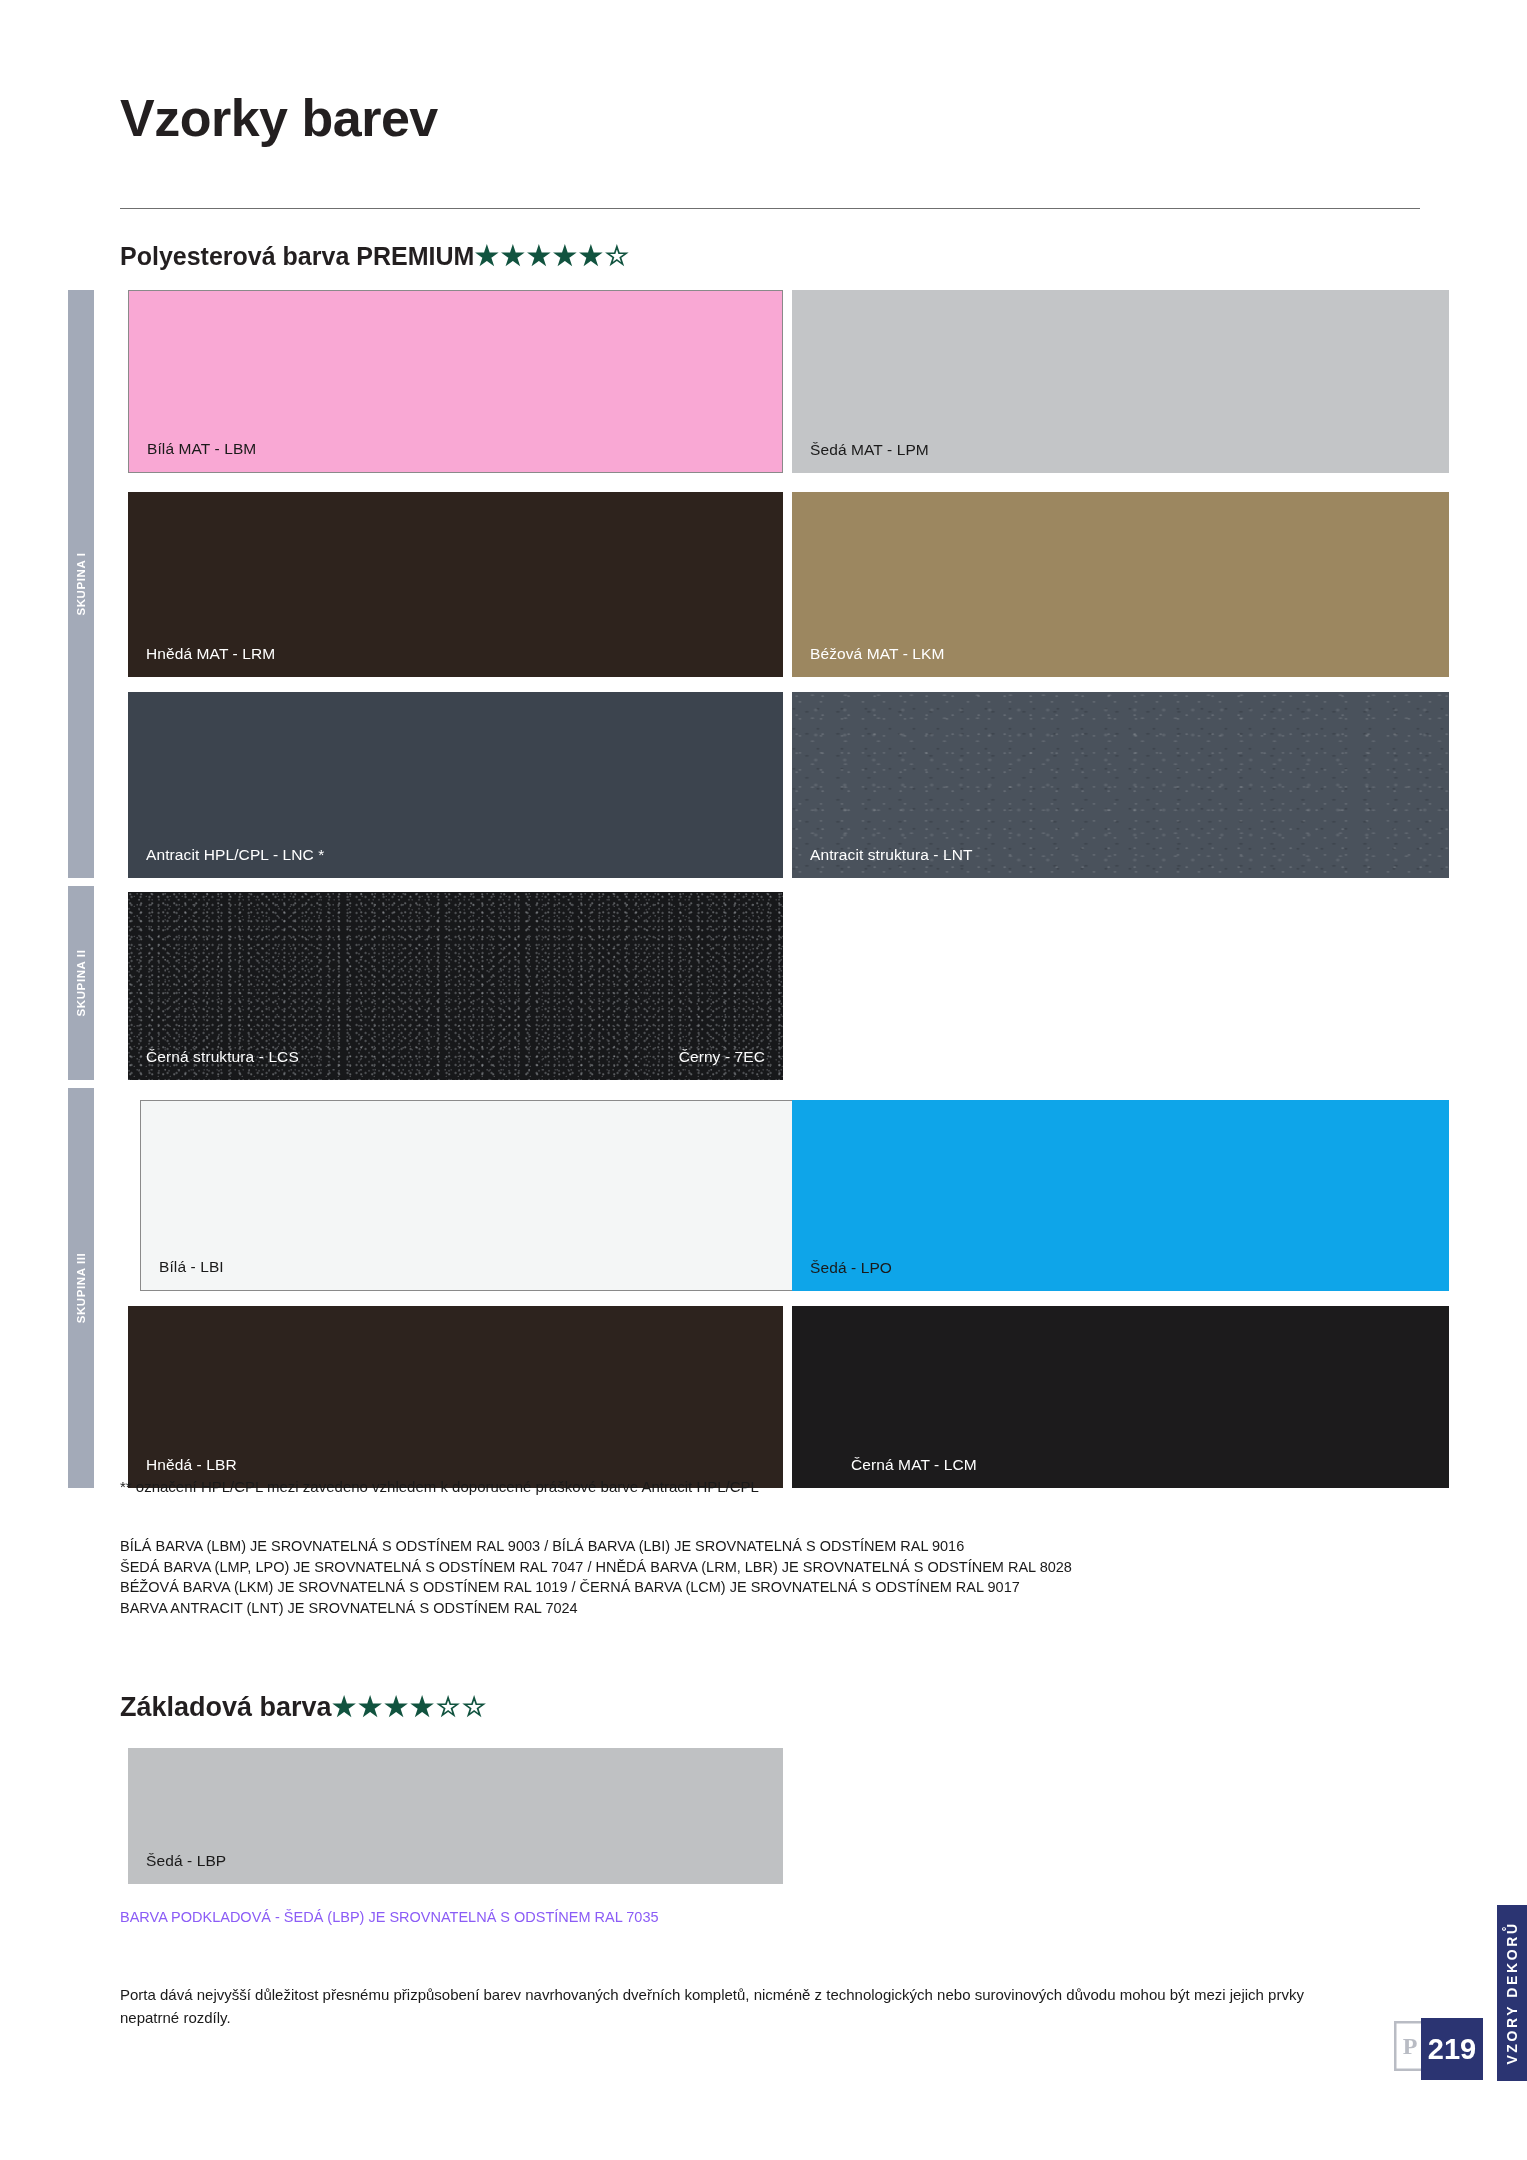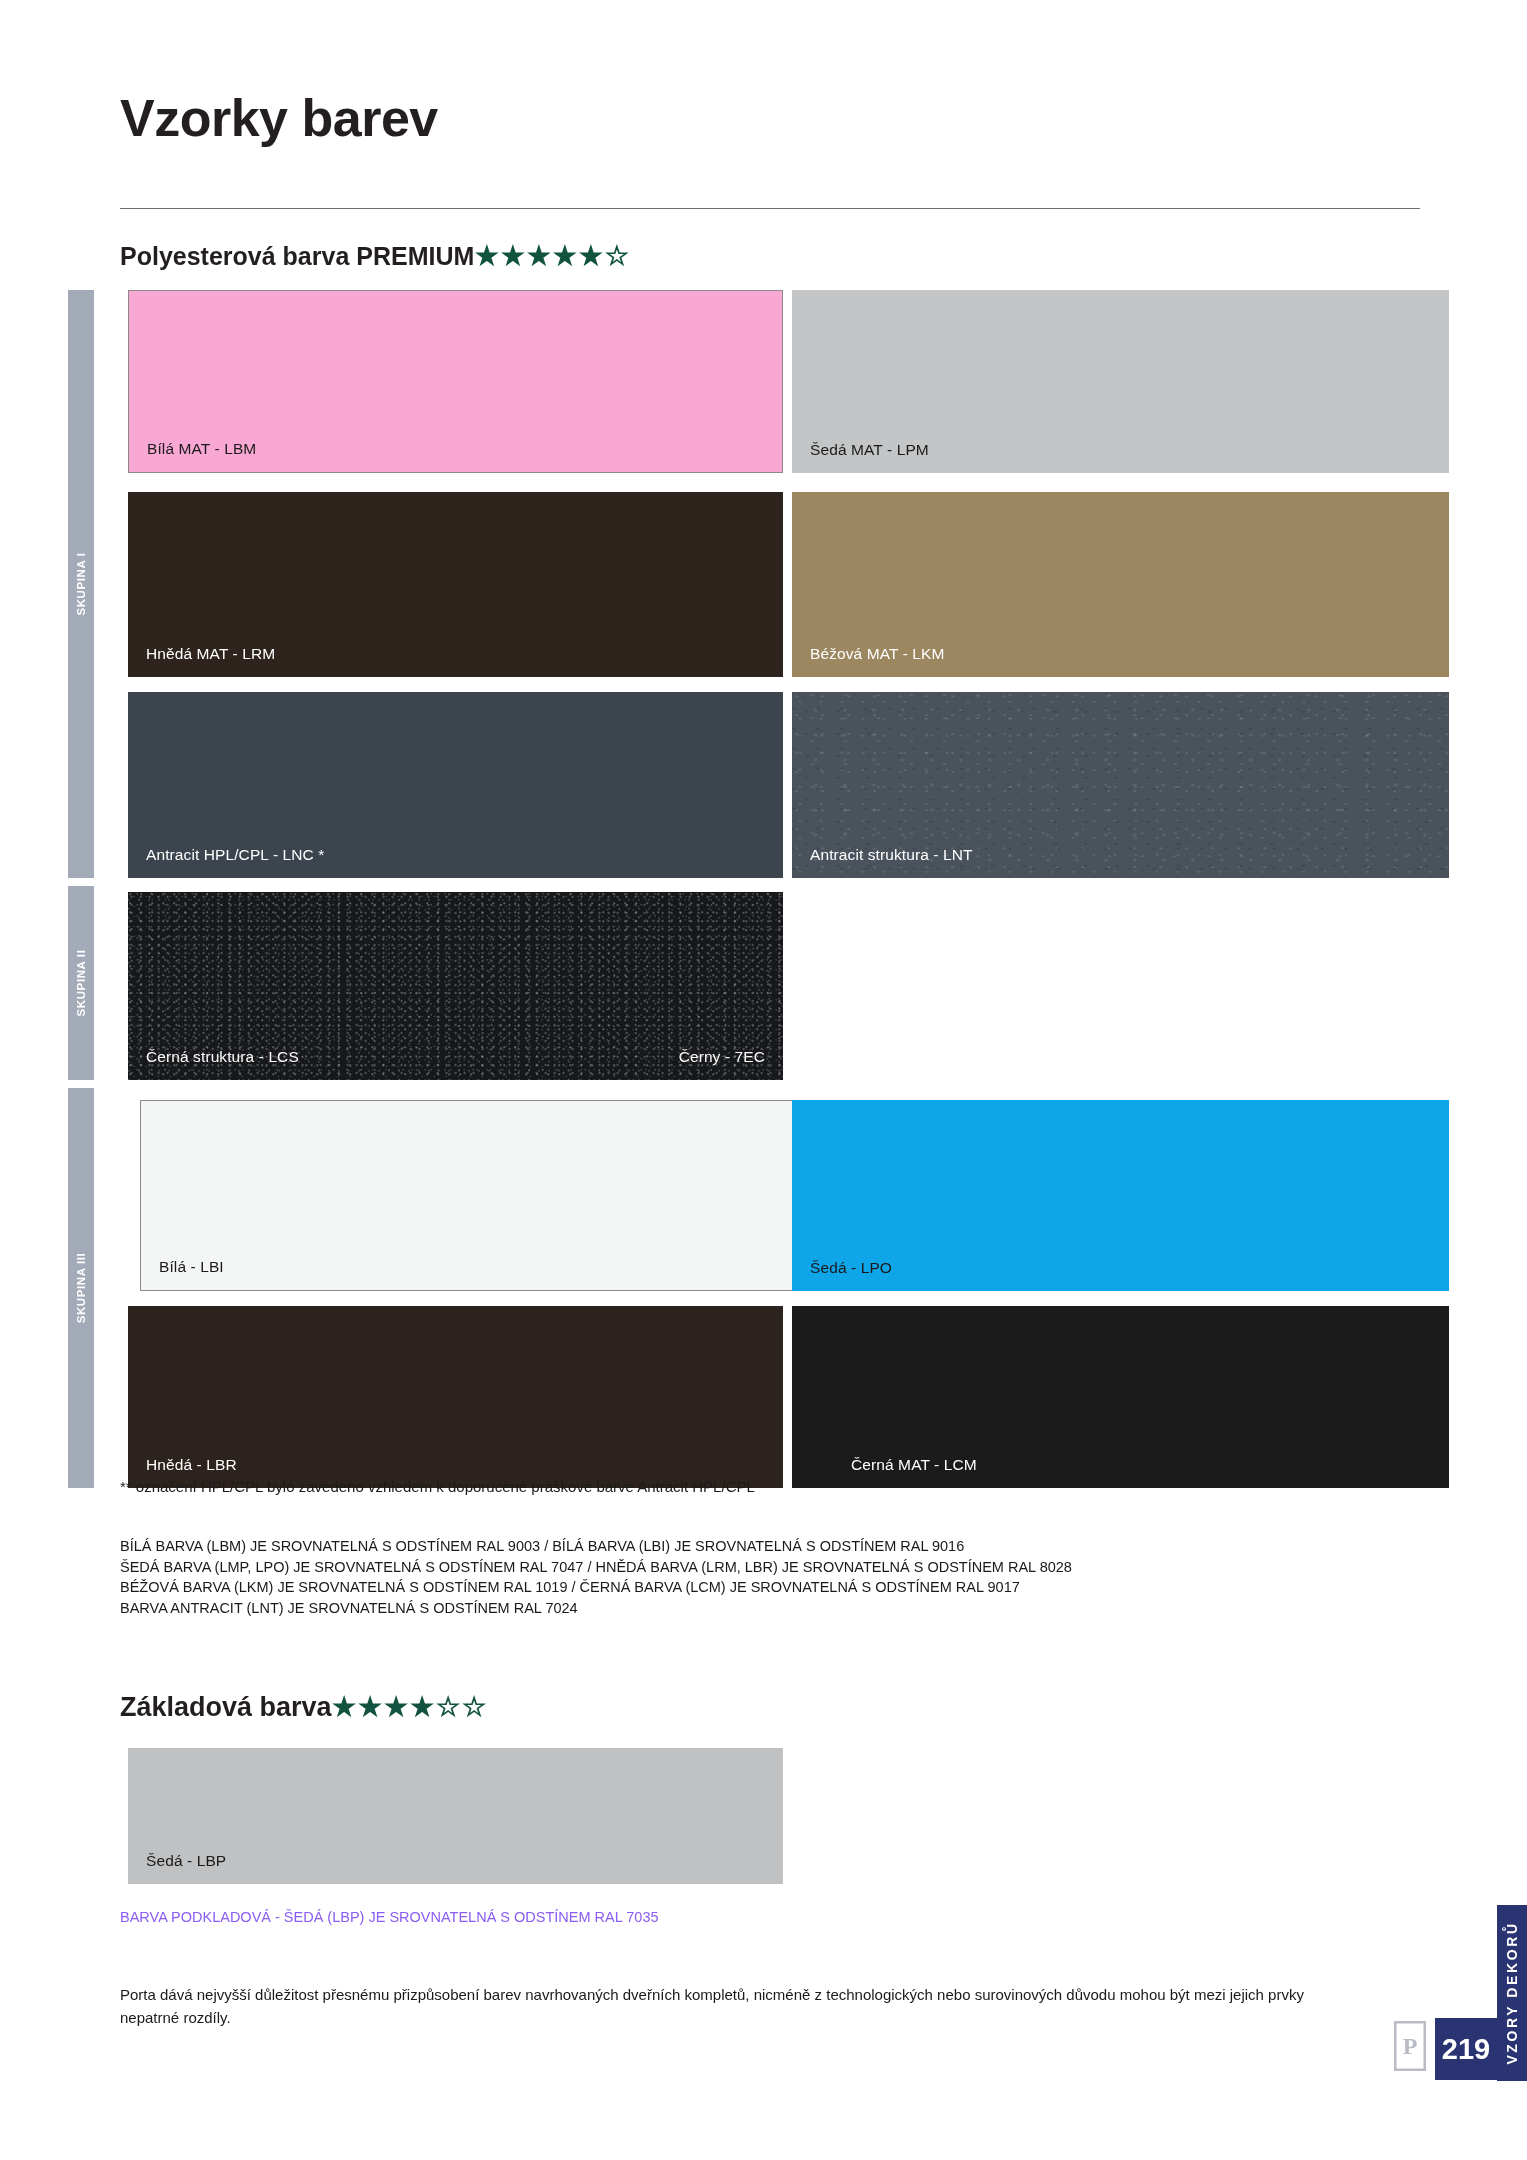--- a/index.html
+++ b/index.html
@@ -183,21 +183,21 @@
     left: 50%; top: 50%;
     translate: -50% -50%;
     transform: rotate(-90deg);
     white-space: nowrap;
     font-size: 14px;
     font-weight: 700;
     letter-spacing: 2.6px;
   }
   .page-num {
     position: absolute;
-    right: 30px;
+    right: 44px;
     top: 2018px;
     width: 62px;
     height: 62px;
     background: #2b3472;
     color: #ffffff;
     font-size: 29px;
     font-weight: 700;
     display: flex;
     align-items: center;
     justify-content: center;
@@ -280,21 +280,21 @@
     <span class="label" style="color: rgb(26, 26, 26);">Šedá - LPO</span>
   </div>
 
   <div class="swatch" style="left: 128px; top: 1306px; width: 655px; height: 182px; background: rgb(45, 35, 30);">
     <span class="label" style="color: rgb(255, 255, 255);">Hnědá - LBR</span>
   </div>
   <div class="swatch" style="left: 792px; top: 1306px; width: 657px; height: 182px; background: rgb(28, 27, 28);">
     <span class="label" style="color: rgb(255, 255, 255); margin-left: 41px;">Černá MAT - LCM</span>
   </div>
 
-  <div class="note" style="left:120px; top:1478px;">** označení HPL/CPL bylo zavedeno vzhledem k doporucené práškové barve Antracit HPL/CPL</div>
+  <div class="note" style="left:120px; top:1478px;">** označení HPL/CPL mezi zavedeno vzhledem k doporucené práškové barve Antracit HPL/CPL</div>
 
   <div class="ral-block">
     <div>BÍLÁ BARVA (LBM) JE SROVNATELNÁ S ODSTÍNEM RAL 9003 / BÍLÁ BARVA (LBI) JE SROVNATELNÁ S ODSTÍNEM RAL 9016</div>
     <div>ŠEDÁ BARVA (LMP, LPO) JE SROVNATELNÁ S ODSTÍNEM RAL 7047 / HNĚDÁ BARVA (LRM, LBR) JE SROVNATELNÁ S ODSTÍNEM RAL 8028</div>
     <div>BÉŽOVÁ BARVA (LKM) JE SROVNATELNÁ S ODSTÍNEM RAL 1019 / ČERNÁ BARVA (LCM) JE SROVNATELNÁ S ODSTÍNEM RAL 9017</div>
     <div>BARVA ANTRACIT (LNT) JE SROVNATELNÁ S ODSTÍNEM RAL 7024</div>
   </div>
 
   <div class="section-head zakladova">
     <span>Základová barva</span>

